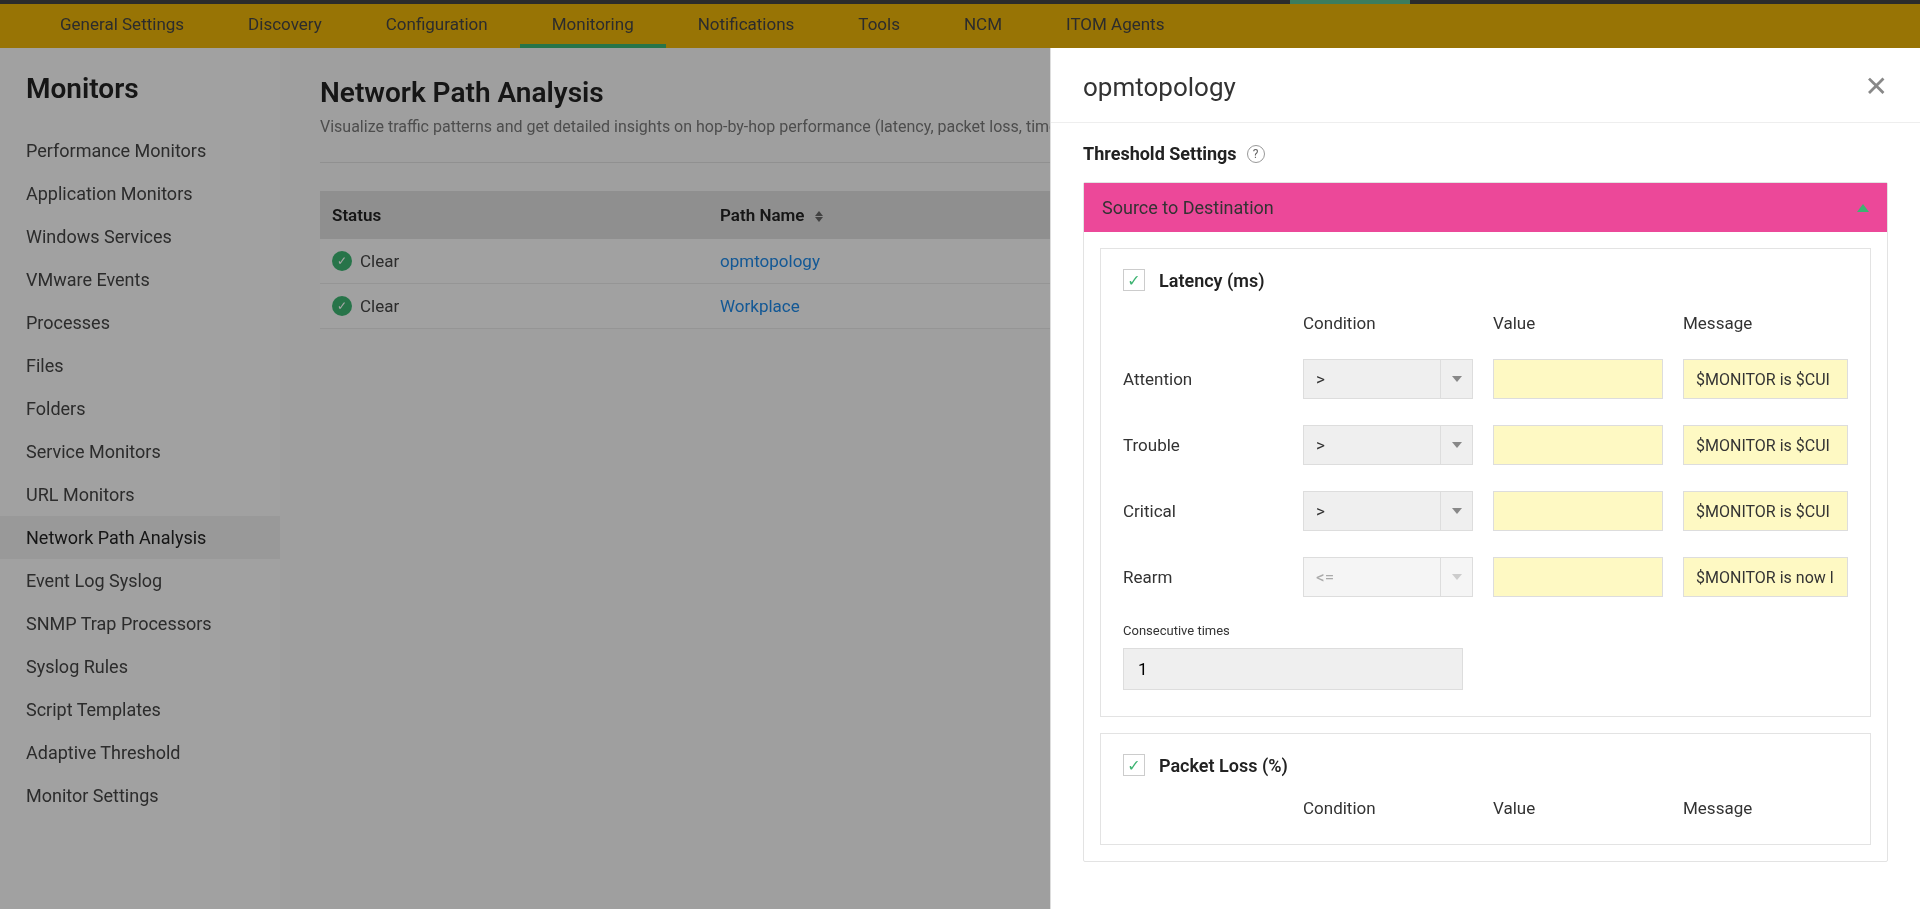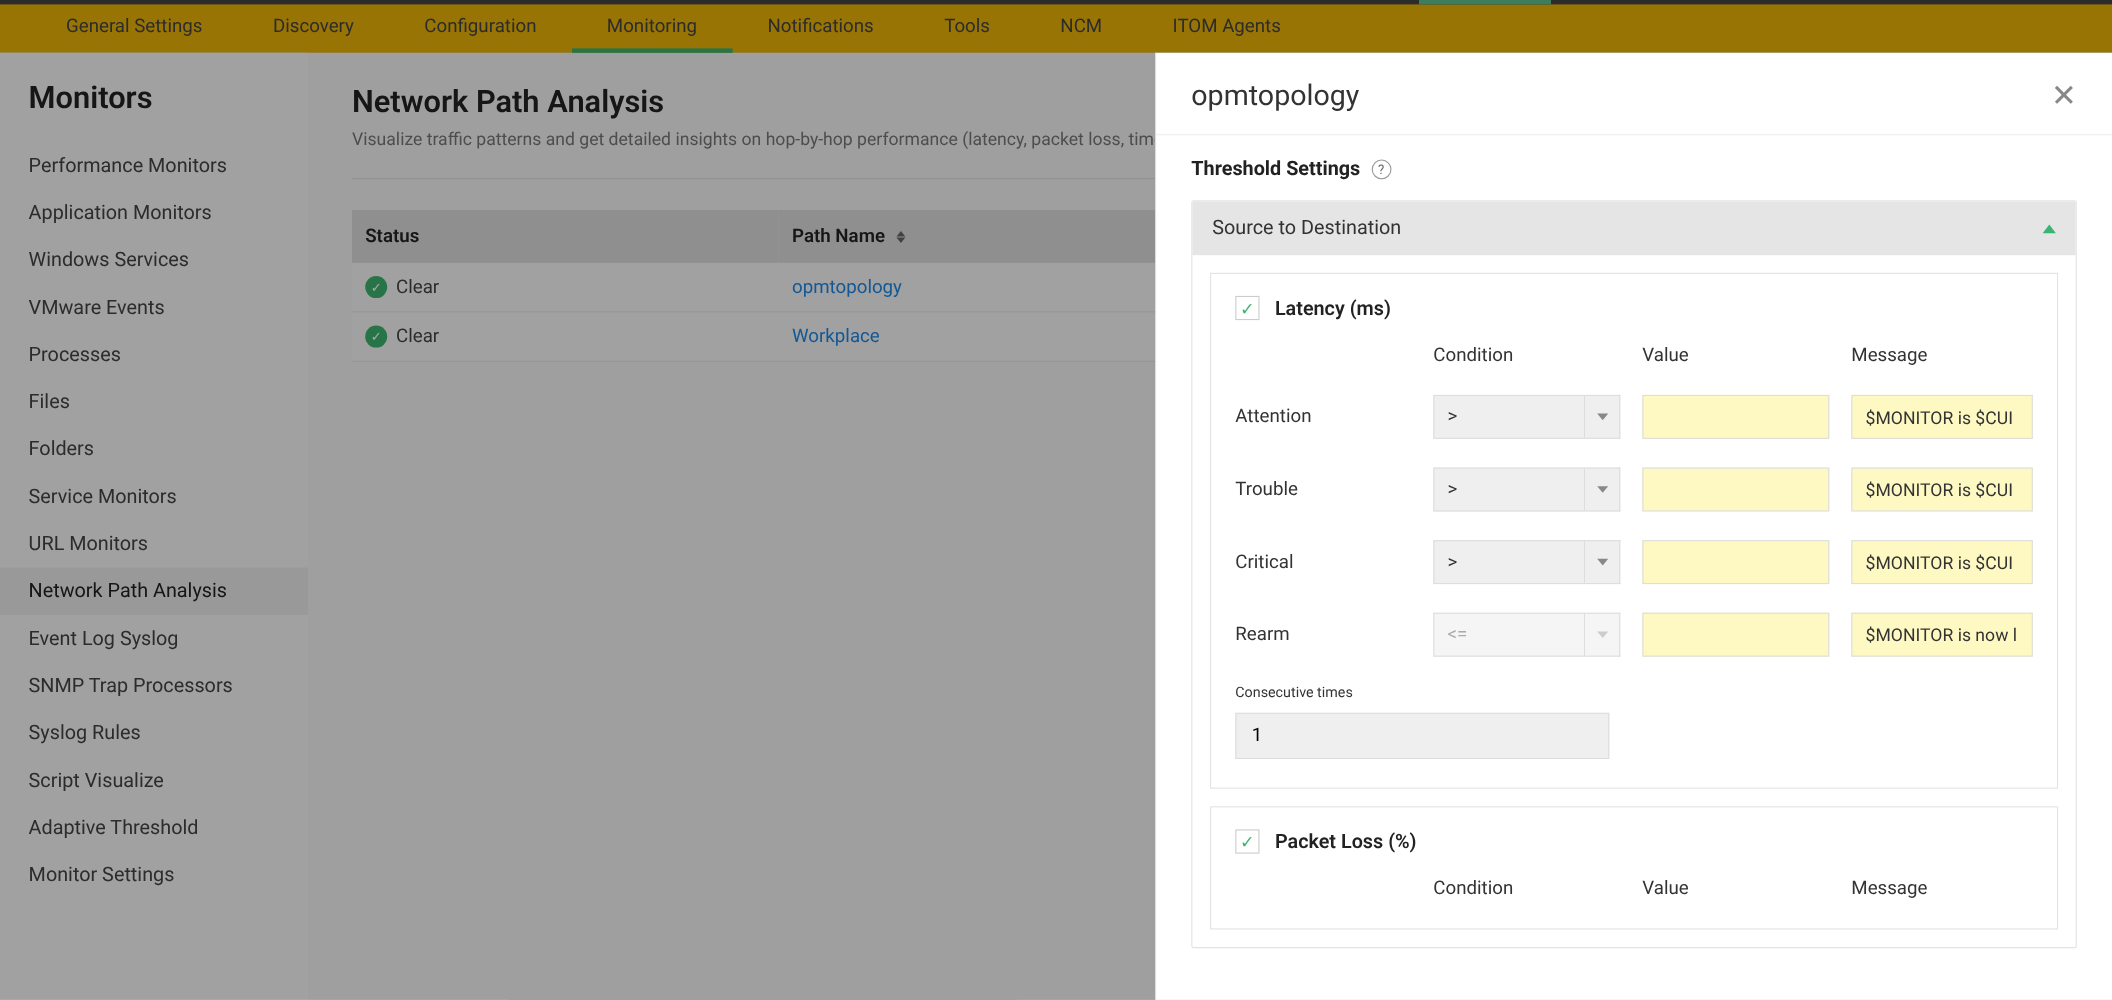--- a/index.html
+++ b/index.html
@@ -37,21 +37,21 @@
   .close-btn { font-size: 28px; color: #888; cursor: pointer; line-height: 1; font-weight: 200; }
   .drawer-body { flex: 1; overflow-y: auto; padding: 0 32px 32px; border-top: 1px solid #eee; }
   .drawer-body::-webkit-scrollbar { width: 10px; }
   .drawer-body::-webkit-scrollbar-thumb { background: #bbb; }
 
   .section-heading { display: flex; align-items: center; gap: 10px; margin: 20px 0 18px; }
   .section-heading h3 { font-size: 18px; color: #222; }
   .help-icon { width: 18px; height: 18px; border-radius: 50%; border: 1px solid #999; display: inline-flex; align-items: center; justify-content: center; font-size: 12px; color: #666; cursor: pointer; }
 
   .accordion { border: 1px solid #e3e3e3; border-radius: 2px; }
-  .accordion-header { background: #e5e5e5; padding: 14px 18px; display: flex; justify-content: space-between; align-items: center; font-size: 18px; color: #333; cursor: pointer; }
+  .accordion-header { background: #ec4899; padding: 14px 18px; display: flex; justify-content: space-between; align-items: center; font-size: 18px; color: #333; cursor: pointer; }
   .accordion-caret-up { width: 0; height: 0; border-left: 6px solid transparent; border-right: 6px solid transparent; border-bottom: 8px solid #3cb371; }
 
   .metric-box { border: 1px solid #e3e3e3; margin: 16px; padding: 20px 22px 26px; }
   .metric-title-row { display: flex; align-items: center; gap: 14px; margin-bottom: 22px; }
   .metric-checkbox { width: 22px; height: 22px; border: 1px solid #ccc; display: inline-flex; align-items: center; justify-content: center; color: #3cb371; font-size: 16px; cursor: pointer; }
   .metric-title { font-size: 18px; font-weight: 600; color: #222; }
 
   .threshold-grid { display: grid; grid-template-columns: 160px 170px 170px 1fr; gap: 26px 20px; align-items: center; }
   .th-header { font-size: 17px; color: #333; }
   .th-cell { font-size: 17px; color: #333; }
@@ -95,21 +95,21 @@
     <div class="sidebar-item">VMware Events</div>
     <div class="sidebar-item">Processes</div>
     <div class="sidebar-item">Files</div>
     <div class="sidebar-item">Folders</div>
     <div class="sidebar-item">Service Monitors</div>
     <div class="sidebar-item">URL Monitors</div>
     <div class="sidebar-item selected">Network Path Analysis</div>
     <div class="sidebar-item">Event Log Syslog</div>
     <div class="sidebar-item">SNMP Trap Processors</div>
     <div class="sidebar-item">Syslog Rules</div>
-    <div class="sidebar-item">Script Visualize</div>
+    <div class="sidebar-item">Script Templates</div>
     <div class="sidebar-item">Adaptive Threshold</div>
     <div class="sidebar-item">Monitor Settings</div>
   </div>
 
   <div class="main">
     <div class="main-title">Network Path Analysis</div>
     <div class="main-subtitle">Visualize traffic patterns and get detailed insights on hop-by-hop performance (latency, packet loss, time taken by</div>
     <hr class="main-hr">
 
     <table class="path-table">

